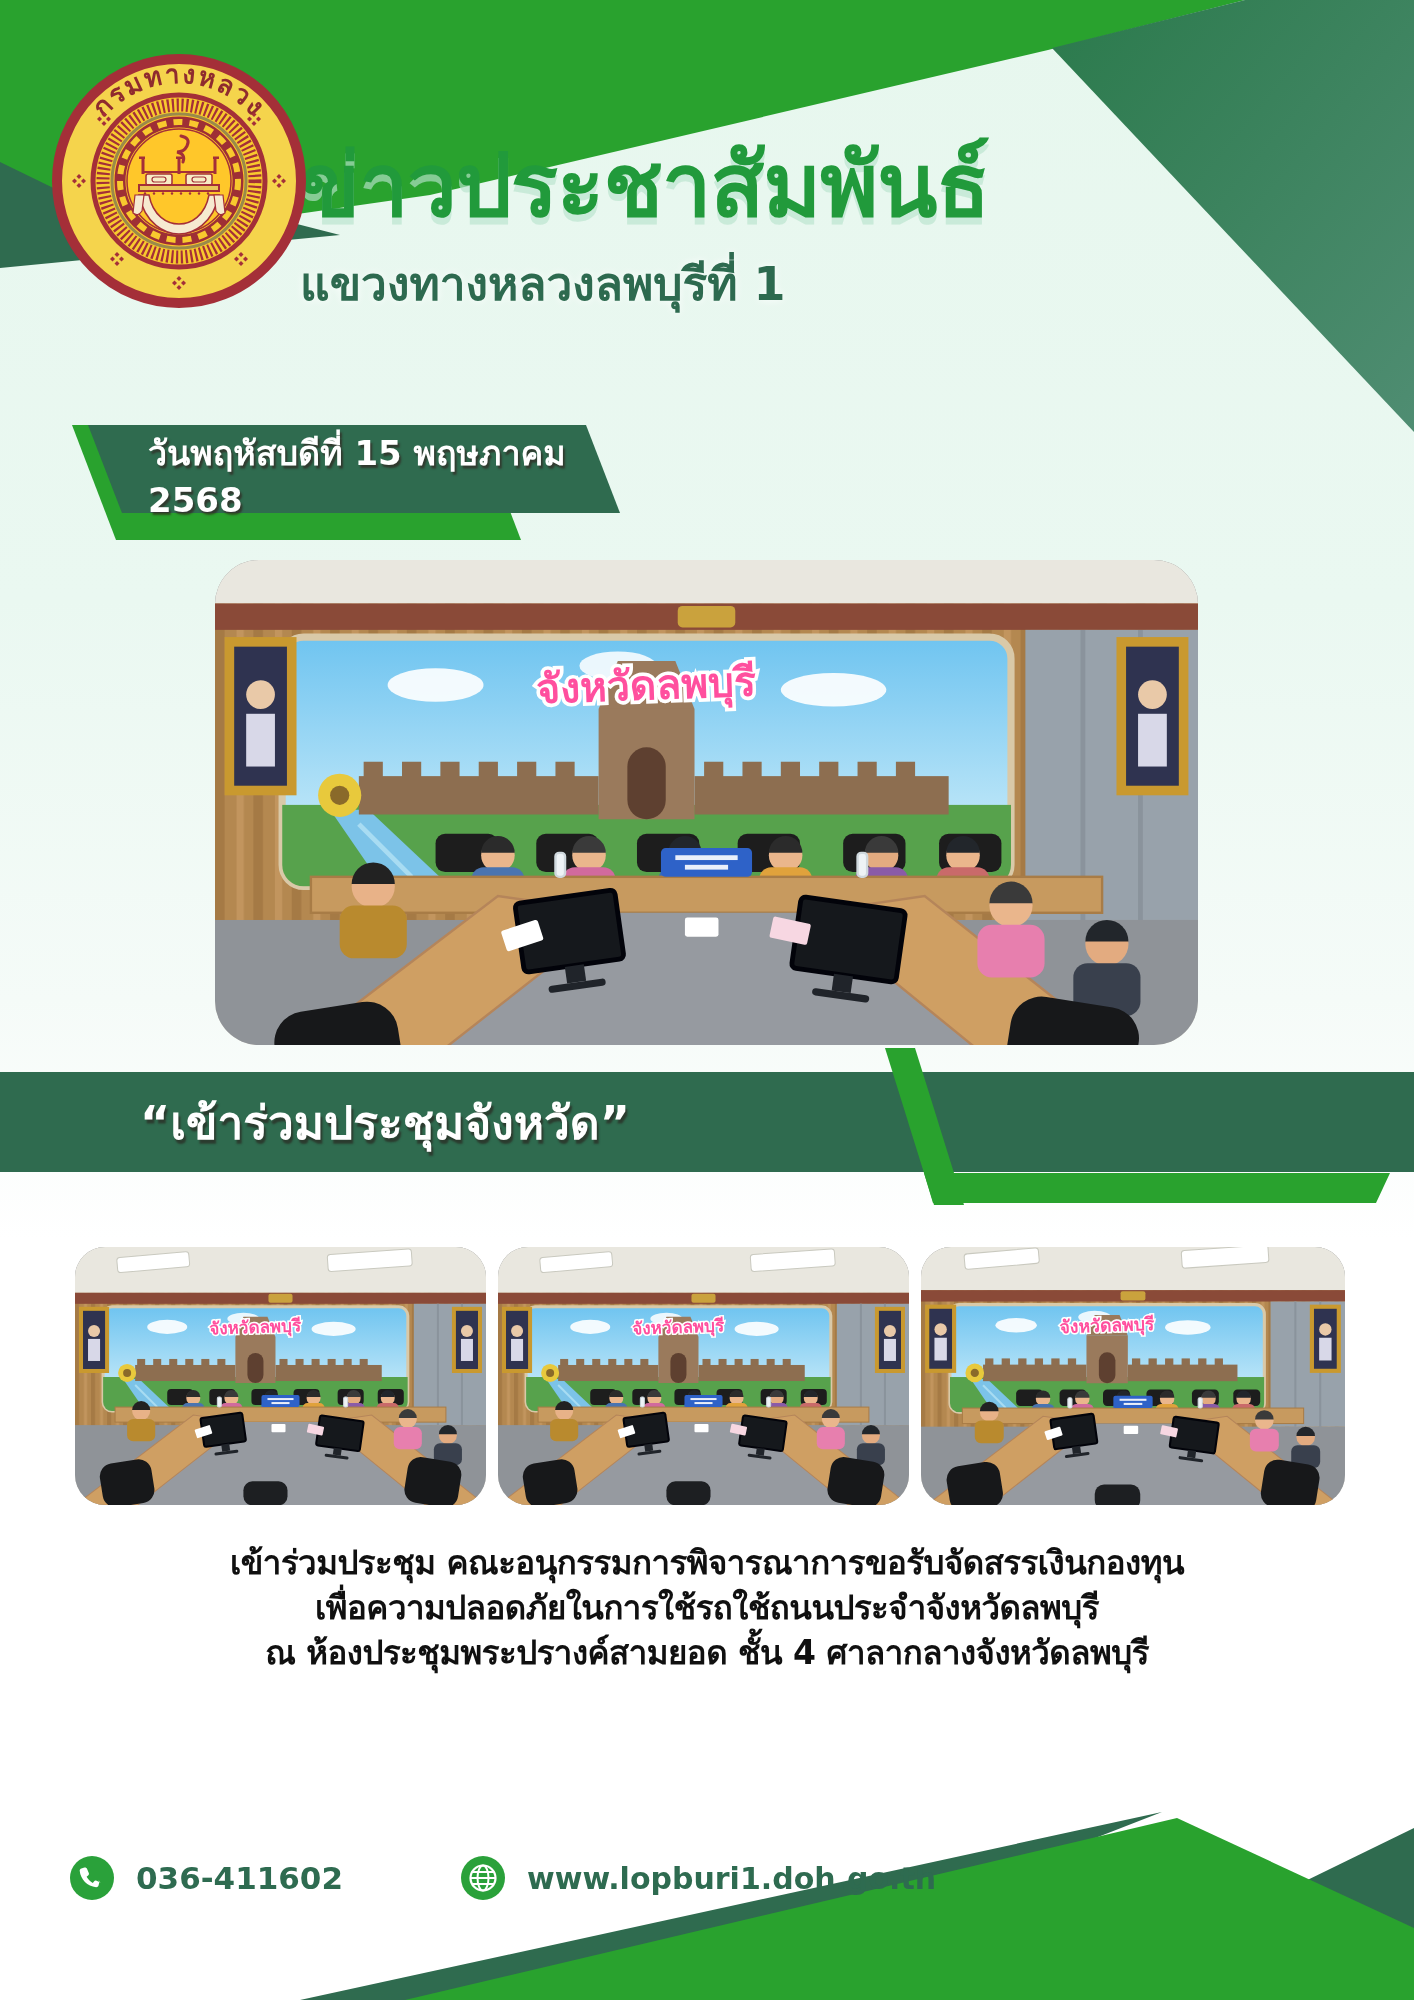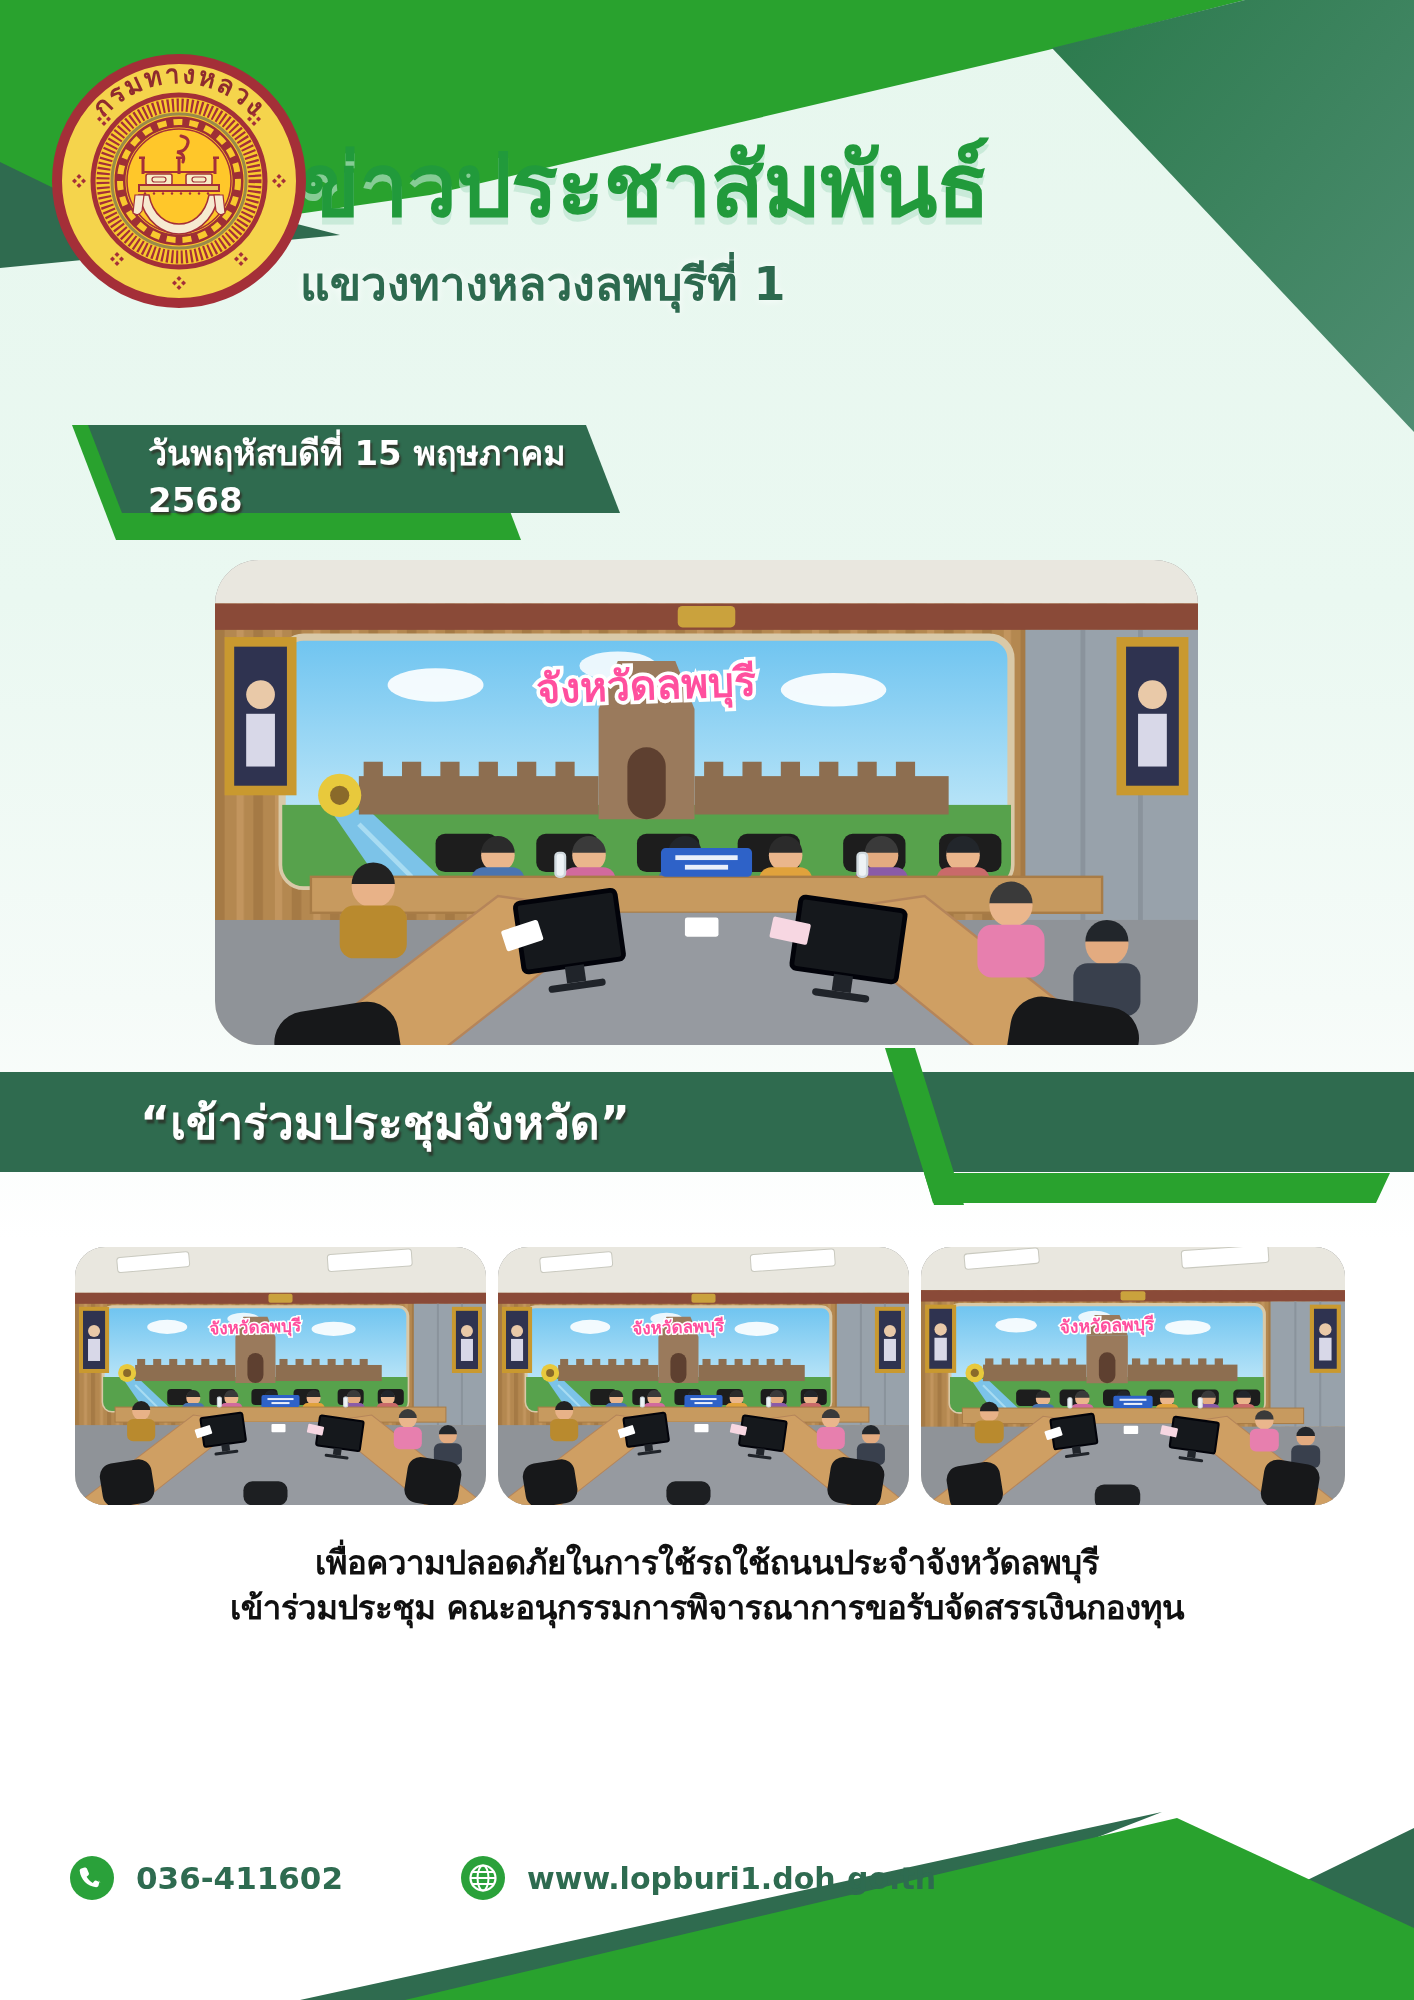--- a/index.html
+++ b/index.html
@@ -785,22 +785,23 @@
     </g>
     <g>
       <rect x="26" y="214" width="52" height="44" rx="13" fill="#17181a" transform="rotate(-9 52 236)"></rect>
       <rect x="330" y="212" width="54" height="46" rx="13" fill="#17181a" transform="rotate(9 357 235)"></rect>
       <rect x="168" y="234" width="44" height="24" rx="9" fill="#1d1f22"></rect>
     </g>
   </svg>
 </div>
 
   <div class="abs body-text">
+    <div class="body-line">เข้าร่วมประชุม คณะอนุกรรมการพิจารณาการขอรับจัดสรรเงินกองทุน</div>
     <div class="body-line">เพื่อความปลอดภัยในการใช้รถใช้ถนนประจำจังหวัดลพบุรี</div>
-    <div class="body-line">เข้าร่วมประชุม คณะอนุกรรมการพิจารณาการขอรับจัดสรรเงินกองทุน</div>
+    <div class="body-line">ณ ห้องประชุมพระปรางค์สามยอด  ชั้น 4 ศาลากลางจังหวัดลพบุรี</div>
   </div>
 
   <div class="abs footer">
     <svg class="circle-icon" viewBox="0 0 44 44">
       <circle cx="22" cy="22" r="22" fill="#2aa13a"></circle>
       <path d="M30.6 26.4l-4.1-1.7c-.9-.4-1.9-.1-2.5.7l-1.2 1.5c-2.6-1.4-4.8-3.6-6.2-6.2l1.5-1.2c.8-.6 1.1-1.6.7-2.5l-1.7-4.1c-.4-1-1.6-1.6-2.7-1.3l-3 .8c-1.1.3-1.8 1.3-1.7 2.4.8 8.7 7.7 15.6 16.4 16.4 1.1.1 2.1-.6 2.4-1.7l.8-3c.3-1.1-.3-2.3-1.3-2.7z" fill="#ffffff"></path>
     </svg>
     <div class="footer-phone-text">036-411602</div>
     <div class="gap"></div>
     <svg class="circle-icon" viewBox="0 0 44 44">

